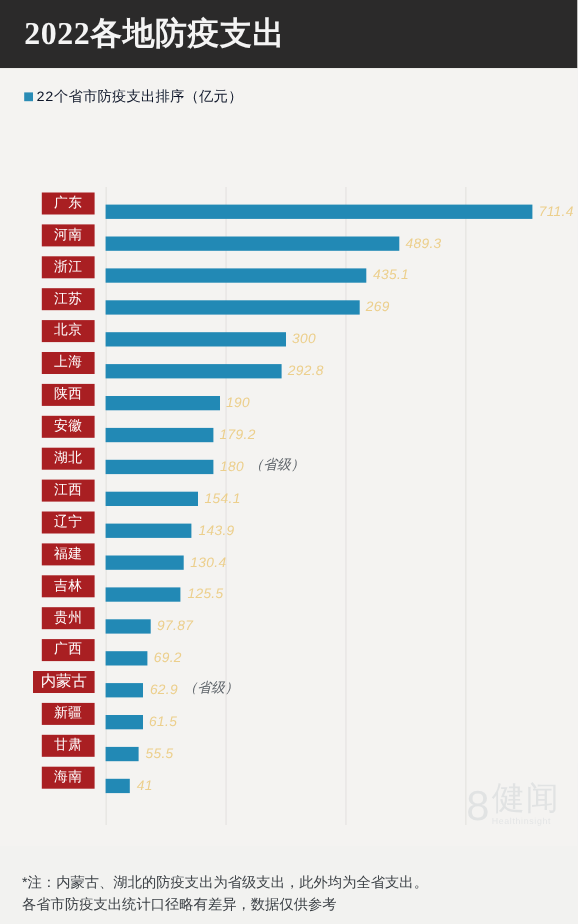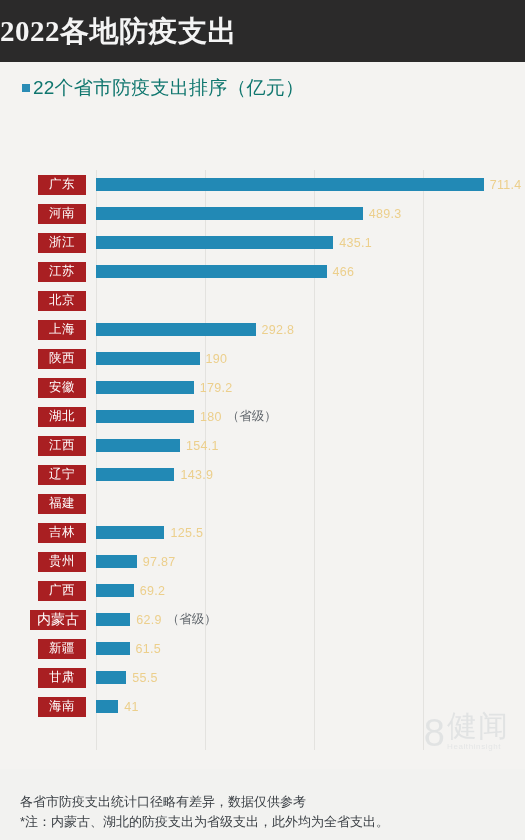--- a/index.html
+++ b/index.html
@@ -14,20 +14,21 @@
     overflow: hidden;
     position: relative;
   }
 
   
   .header {
     height: 62px;
     background: #2b2a2a;
     display: flex;
     align-items: center;
+    padding-left: 22px;
     box-sizing: border-box;
   }
   .header-title {
     color: #f4f4f4;
     font-family: "Liberation Serif", "DejaVu Serif", serif;
     font-size: 29px;
     font-weight: 700;
     letter-spacing: 0.5px;
     line-height: 1;
   }
@@ -47,24 +48,25 @@
     height: 20px;
   }
   .legend-swatch {
     width: 8px;
     height: 8px;
     background: #2a8cb5;
     margin-right: 3px;
     flex: none;
   }
   .legend-text {
-    font-size: 19px;
-    color: #0f766e;
+    font-size: 13px;
+    color: #0f172a;
     letter-spacing: 0.2px;
     white-space: nowrap;
+    font-family: Liberation Mono, monospace;
   }
 
   
   .plot {
     position: absolute;
     left: 0;
     top: 108px;
     width: 516px;
     height: 580px;
     margin-left: 20px;
@@ -116,21 +118,22 @@
     font-size: 14px;
     letter-spacing: 0px;
   }
 
   .bar-wrap {
     position: absolute;
     left: 76px;
     top: 0;
     height: 29px;
     display: flex;
-    align-items: center;
+    align-items: flex-end;
+    font-style: italic;
   }
   .bar {
     height: 13px;
     background: #2289b5;
     flex: none;
   }
   .bar-value {
     font-size: 12.5px;
     color: #eccf8c;
     margin-left: 6px;
@@ -233,25 +236,29 @@
           <div class="cat-label">浙江</div>
           <div class="bar-wrap">
             <div class="bar" style="width: 237.13px;"></div>
             <span class="bar-value">435.1</span>
           </div>
         </div>
         <div class="row">
           <div class="cat-label">江苏</div>
           <div class="bar-wrap">
             <div class="bar" style="width: 230.535px;"></div>
-            <span class="bar-value">466</span>
+            <span class="bar-value">269</span>
           </div>
         </div>
         <div class="row">
           <div class="cat-label">北京</div>
+          <div class="bar-wrap">
+            <div class="bar" style="width: 163.5px;"></div>
+            <span class="bar-value">300</span>
+          </div>
         </div>
         <div class="row">
           <div class="cat-label">上海</div>
           <div class="bar-wrap">
             <div class="bar" style="width: 159.576px;"></div>
             <span class="bar-value">292.8</span>
           </div>
         </div>
         <div class="row">
           <div class="cat-label">陕西</div>
@@ -284,20 +291,24 @@
         </div>
         <div class="row">
           <div class="cat-label">辽宁</div>
           <div class="bar-wrap">
             <div class="bar" style="width: 78.4255px;"></div>
             <span class="bar-value">143.9</span>
           </div>
         </div>
         <div class="row">
           <div class="cat-label">福建</div>
+          <div class="bar-wrap">
+            <div class="bar" style="width: 71.068px;"></div>
+            <span class="bar-value">130.4</span>
+          </div>
         </div>
         <div class="row">
           <div class="cat-label">吉林</div>
           <div class="bar-wrap">
             <div class="bar" style="width: 68.3975px;"></div>
             <span class="bar-value">125.5</span>
           </div>
         </div>
         <div class="row">
           <div class="cat-label">贵州</div>
@@ -349,15 +360,15 @@
     <span class="wm-eight">8</span>
     <span class="wm-right">
       <span class="wm-cn">健闻</span>
       <span class="wm-en">Healthinsight</span>
     </span>
   </div>
 
 </div>
 
 <div class="footnote">
+  <div class="footnote-line">*注：内蒙古、湖北的防疫支出为省级支出，此外均为全省支出。</div>
   <div class="footnote-line">各省市防疫支出统计口径略有差异，数据仅供参考</div>
-  <div class="footnote-line">*注：内蒙古、湖北的防疫支出为省级支出，此外均为全省支出。</div>
 </div>
 
 </body></html>

